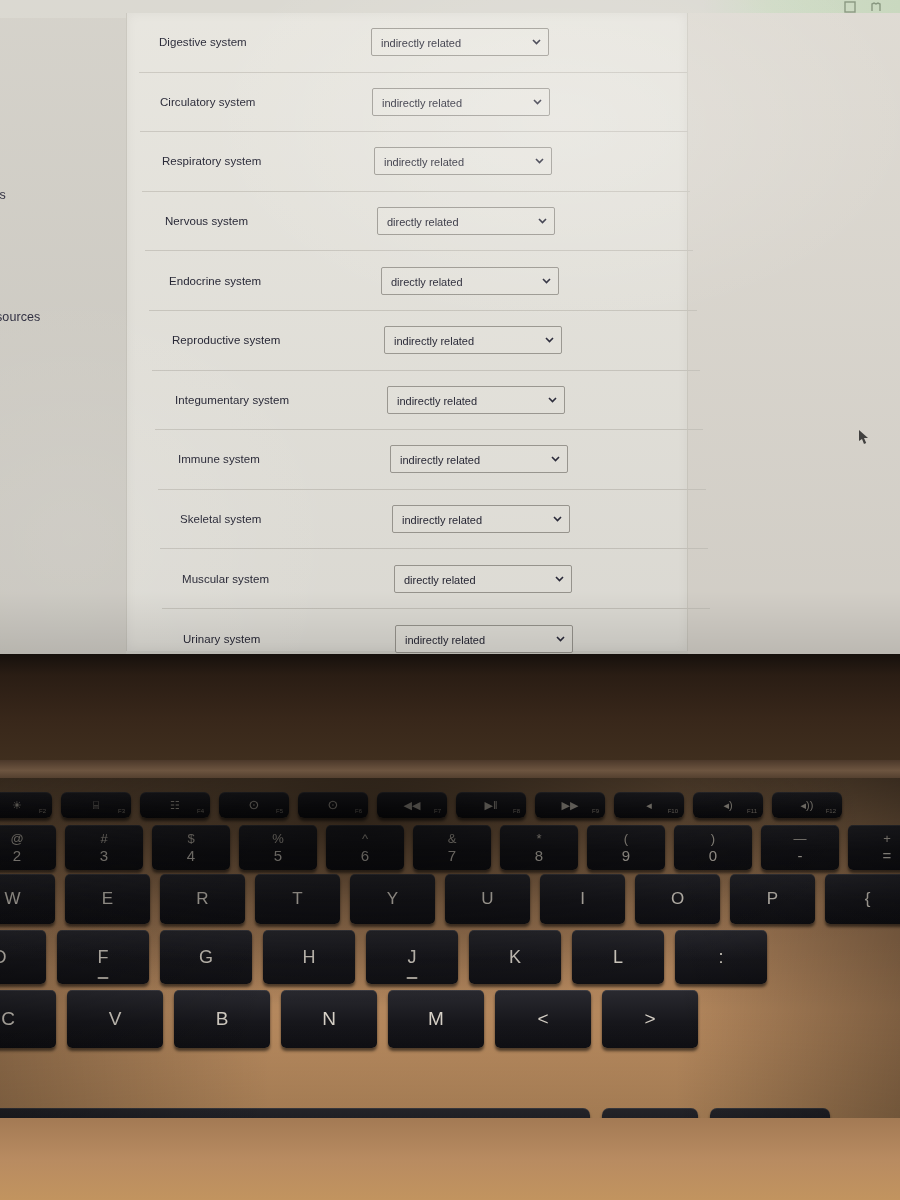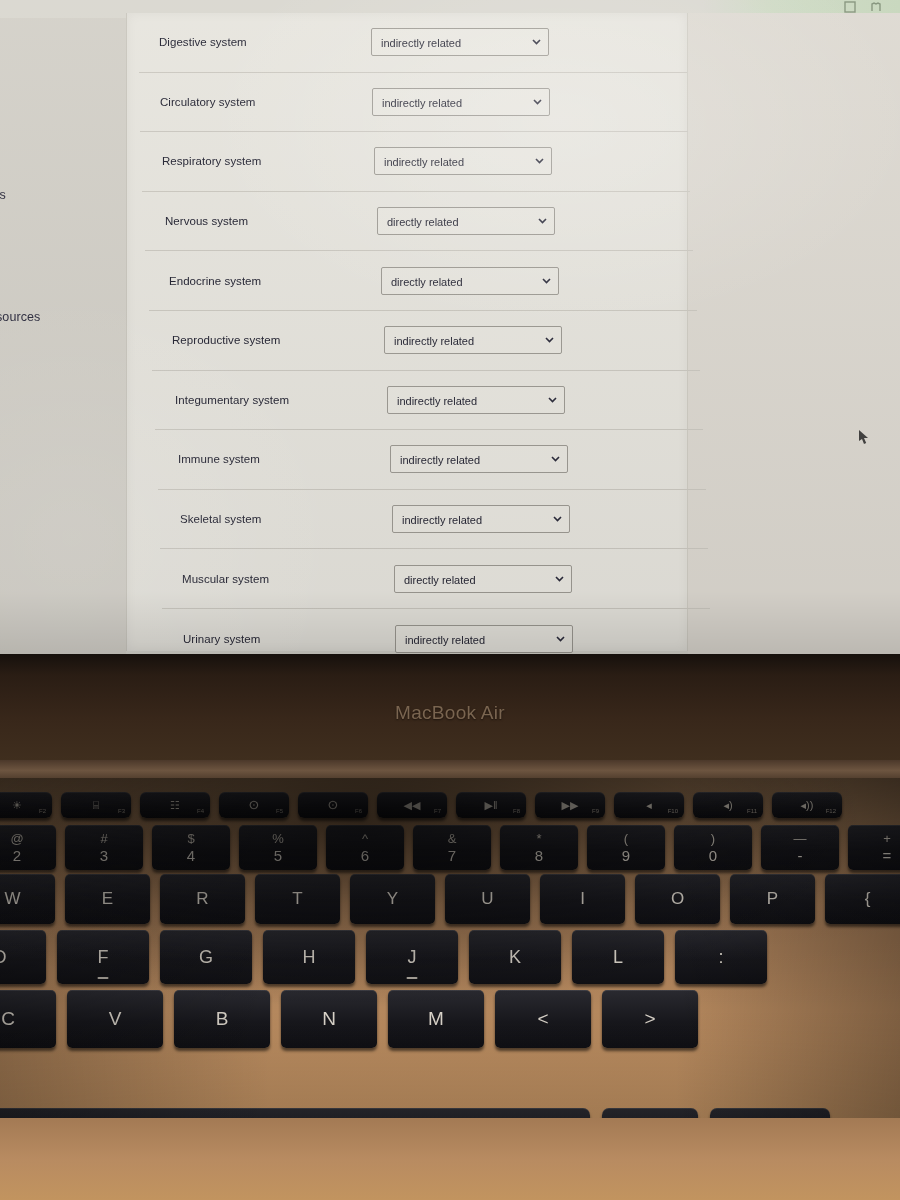--- a/index.html
+++ b/index.html
@@ -403,21 +403,20 @@
     <div class="cursor">
       <svg viewBox="0 0 11 14">
           <path d="M1 0l9 8H6l2.2 5L6 14 4 9 1 11z" fill="#1b1b1b"></path>
         </svg>
     </div>
 
     <div class="screen-glare"></div>
   </div>
 
   <div class="bezel-bottom"></div>
-  <div class="brand">MacBook Air</div>
   <div class="hinge"></div>
 
   <div class="keyboard">
 
     <div class="krow fn">
       <div class="key">
         <span class="glyph">☀</span>
         <span class="fnlab">F2</span>
       </div>
       <div class="key">

